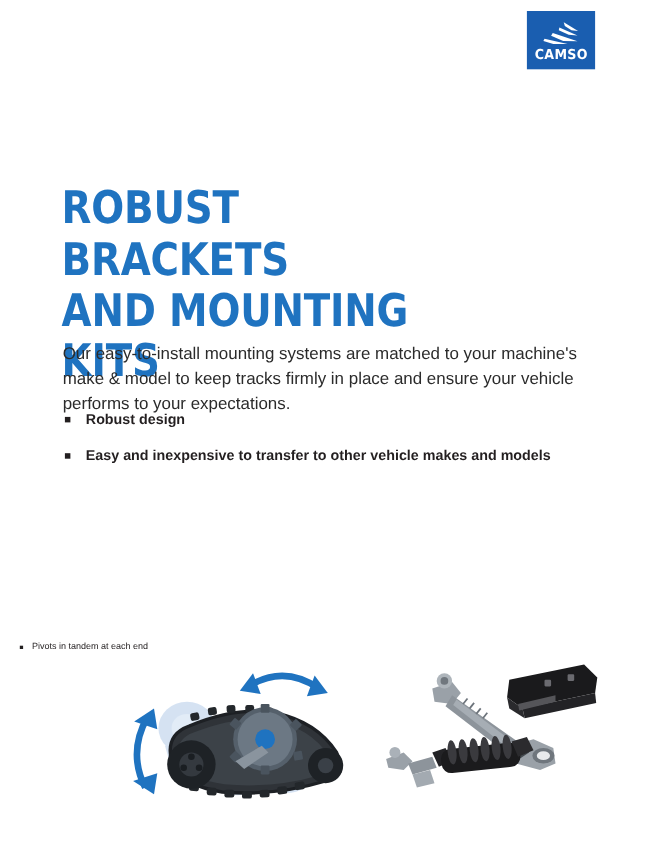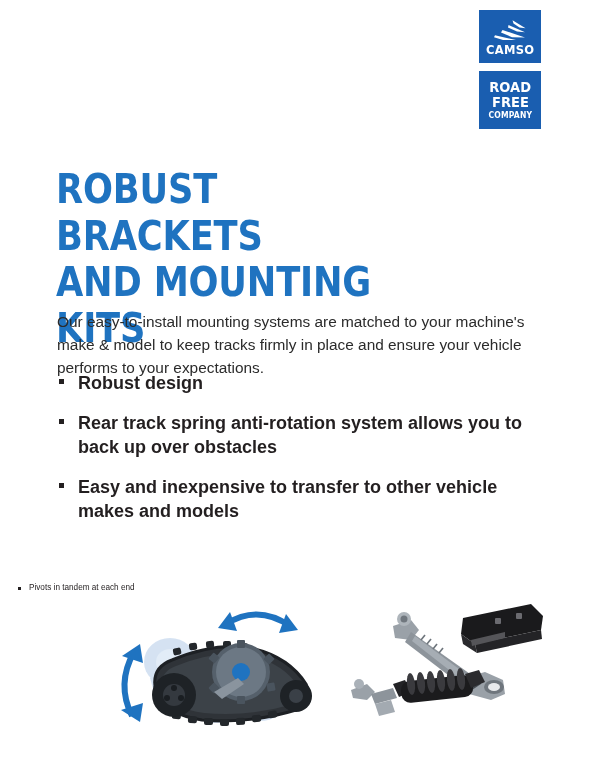--- a/index.html
+++ b/index.html
@@ -109,21 +109,21 @@
     left: 57px;
     width: 470px;
     margin: 0;
     padding: 0;
     list-style: none;
   }
   .feature-list li {
     position: relative;
     padding-left: 21px;
     margin-bottom: 16px;
-    font-size: 18px;
+    font-size: 13px;
     font-weight: bold;
     line-height: 1.33;
     color: #231f20;
   }
   .feature-list li .bullet-sq {
     position: absolute;
     left: 2px;
     top: 7px;
     width: 5px;
     height: 5px;
@@ -174,43 +174,34 @@
   <div class="logo-tile logo-tile-primary">
     <svg class="logo-mark" viewBox="0 0 36 22">
       <path d="M20.5 1.2 L33.5 9.2 L27.5 8.4 L21.5 4.6 Z" fill="#ffffff"></path>
       <path d="M16.5 6.0 L33.0 13.2 L25.0 12.6 L16.0 8.6 Z" fill="#ffffff"></path>
       <path d="M10.5 11.0 L33.0 18.6 L20.0 18.2 L9.0 13.6 Z" fill="#ffffff"></path>
       <path d="M3.0 16.2 L24.0 21.0 L11.0 21.0 L2.0 18.2 Z" fill="#ffffff"></path>
     </svg>
     <div class="logo-wordmark">CAMSO</div>
   </div>
 
-  <div class="logo-tile logo-tile-secondary">
-    <span class="logo-sec-line">ROAD</span>
-    <span class="logo-sec-line">FREE</span>
-    <span class="logo-sec-line small">COMPANY</span>
-  </div>
 
 </div>
 
 <h1 class="headline">
   <span>ROBUST BRACKETS</span>
   <span>AND MOUNTING KITS</span>
 </h1>
 
 <p class="intro">Our easy-to-install mounting systems are matched to your machine's make &amp; model to keep tracks firmly in place and ensure your vehicle performs to your expectations.</p>
 
 <ul class="feature-list">
   <li>
     <span class="bullet-sq"></span>
     <span>Robust design</span>
-  </li>
-  <li>
-    <span class="bullet-sq"></span>
-    <span>Rear track spring anti-rotation system allows you to back up over obstacles</span>
   </li>
   <li>
     <span class="bullet-sq"></span>
     <span>Easy and inexpensive to transfer to other vehicle makes and models</span>
   </li>
 </ul>
 
 <div class="footnote">
   <span class="bullet-sq"></span>
   <span>Pivots in tandem at each end</span>

